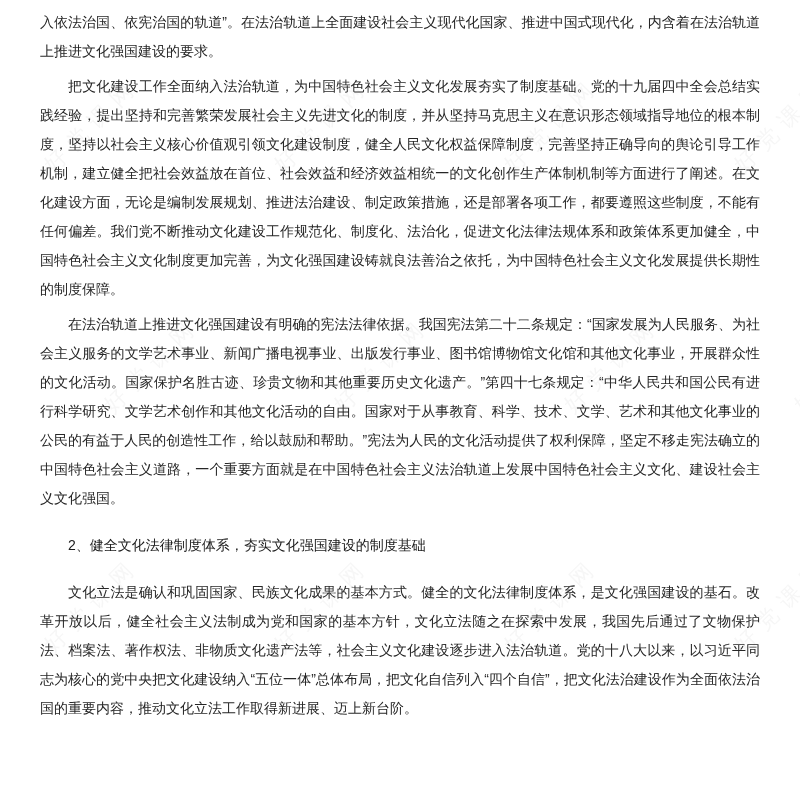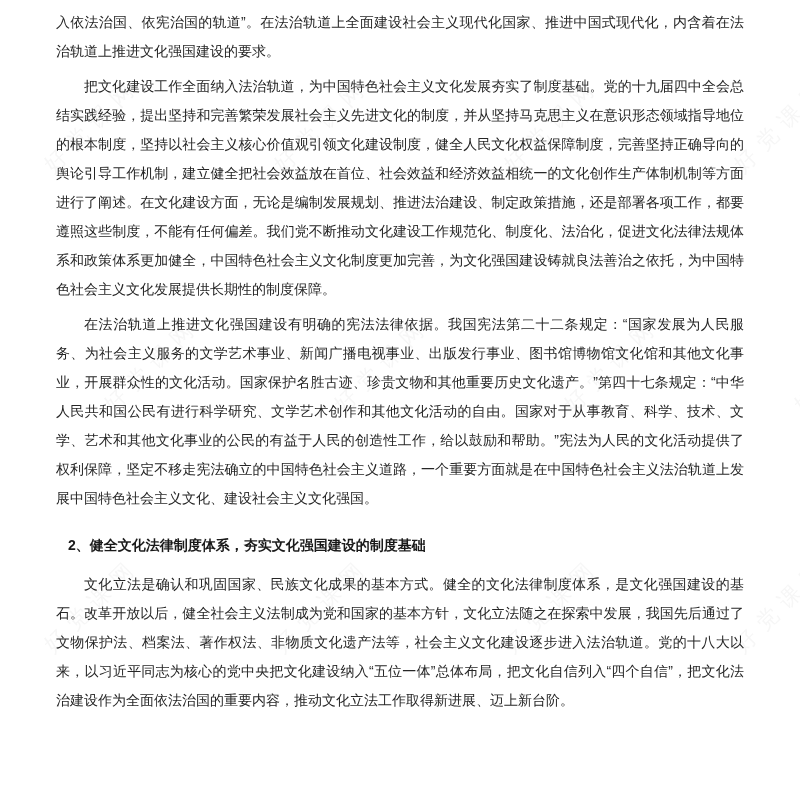--- a/index.html
+++ b/index.html
@@ -39,30 +39,30 @@
     top: 2px;
     left: 40px;
     right: 40px;
     z-index: 1;
     color: #262626;
     font-size: 14px;
     line-height: 29px;
     text-align: justify;
   }
   .content p {
-    margin: 6px 16px;
+    margin: 6px 0;
     text-indent: 2em;
   }
   .content p.continuation {
     text-indent: 0;
   }
   .content p.heading {
-    font-weight: bold;
+    font-weight: normal;
     color: #1a1a1a;
-    margin: 18px 0 10px 0;
+    margin: 18px 0 18px 0;
   }
 </style>
 </head>
 <body>
 
 <div class="page">
   <div class="watermark-layer">
       <span style="left: 30px; top: 110px; color: rgb(136, 136, 136);">好党课网</span>
       <span style="left: 260px; top: 110px; color: rgb(136, 136, 136);">好党课网</span>
       <span style="left: 490px; top: 110px; color: rgb(136, 136, 136);">好党课网</span>

